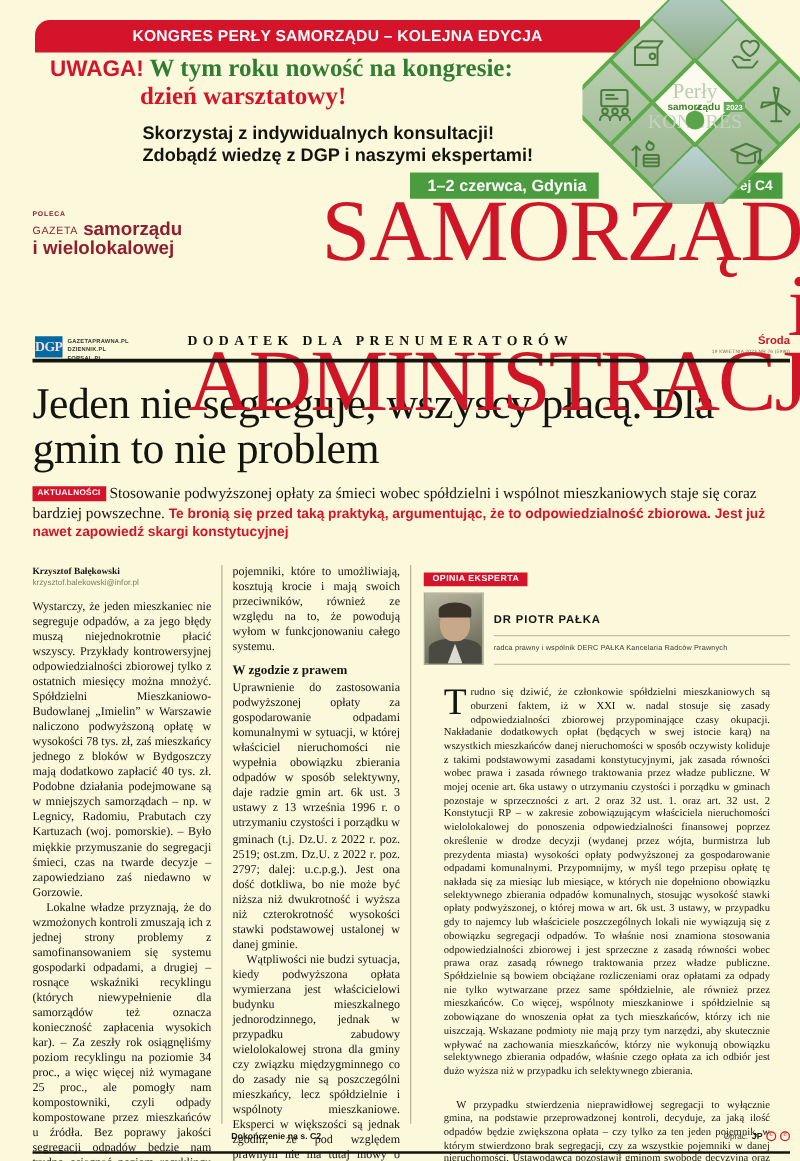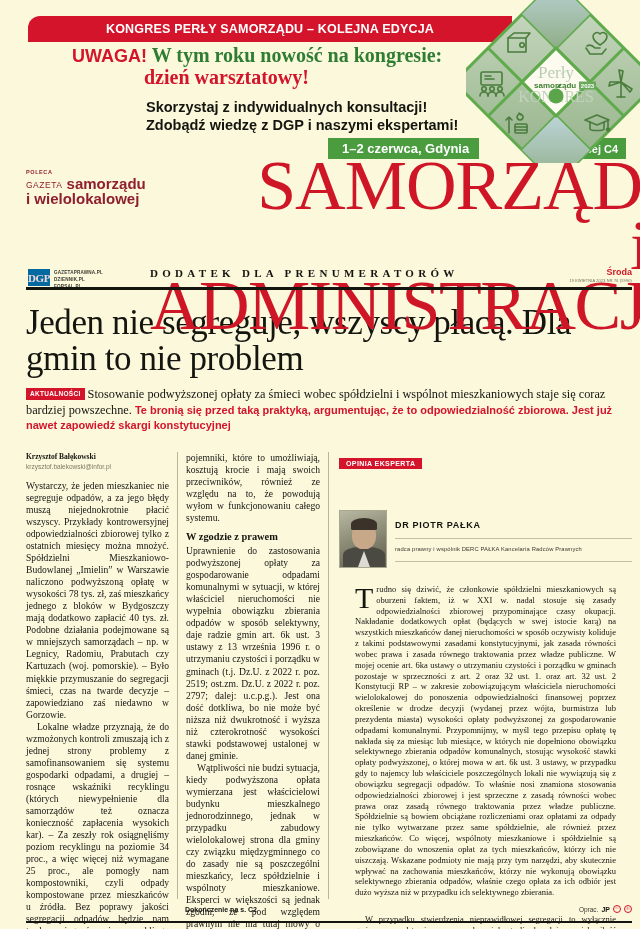--- a/index.html
+++ b/index.html
@@ -30,21 +30,21 @@
     display:flex; align-items:center; justify-content:center;
   }
   .promo-redbar-text {
     color:#fff;
     font-family:"Liberation Sans", sans-serif;
     font-weight:bold;
     font-size:12.5px;
     letter-spacing:0.2px;
     white-space:nowrap;
   }
-  .promo-body { position:absolute; left:40px; top:44px; width:460px;margin-left:32px; }
+  .promo-body { position:absolute; left:40px; top:44px; width:460px; }
   .promo-line1 {
     font-family:"Liberation Serif", serif;
     font-size:20px; line-height:1.12;
     color:#2e7d32;
     font-weight:bold;
   }
   .promo-line1 .uwaga { color:#d4142b; font-family:"Liberation Sans", sans-serif; font-size:18px; }
   .promo-line2 {
     font-family:"Liberation Serif", serif;
     font-size:20px; line-height:1.12;
@@ -221,21 +221,21 @@
   
   .expert-badge {
     display:inline-block;
     background:#d4142b; color:#fff;
     font-family:"Liberation Sans", sans-serif;
     font-size:7px; font-weight:bold;
     padding:2.5px 7px 2px;
     letter-spacing:0.4px;
     margin-bottom:5px;
   }
-  .expert-head { display:flex; gap:8px; align-items:center;margin-top:36px; }
+  .expert-head { display:flex; gap:8px; align-items:flex-end; }
   .expert-photo {
     width:48px; height:58px;
     background:linear-gradient(160deg,#b9b8a2 0%,#8e8d78 45%,#5e5d4d 100%);
     position:relative; overflow:hidden; flex:none;
     border:0.5px solid #a9a890;
   }
   .expert-photo .face {
     position:absolute; left:12px; top:10px; width:24px; height:28px;
     background:#c7a98a; border-radius:48% 48% 44% 44%;
   }

